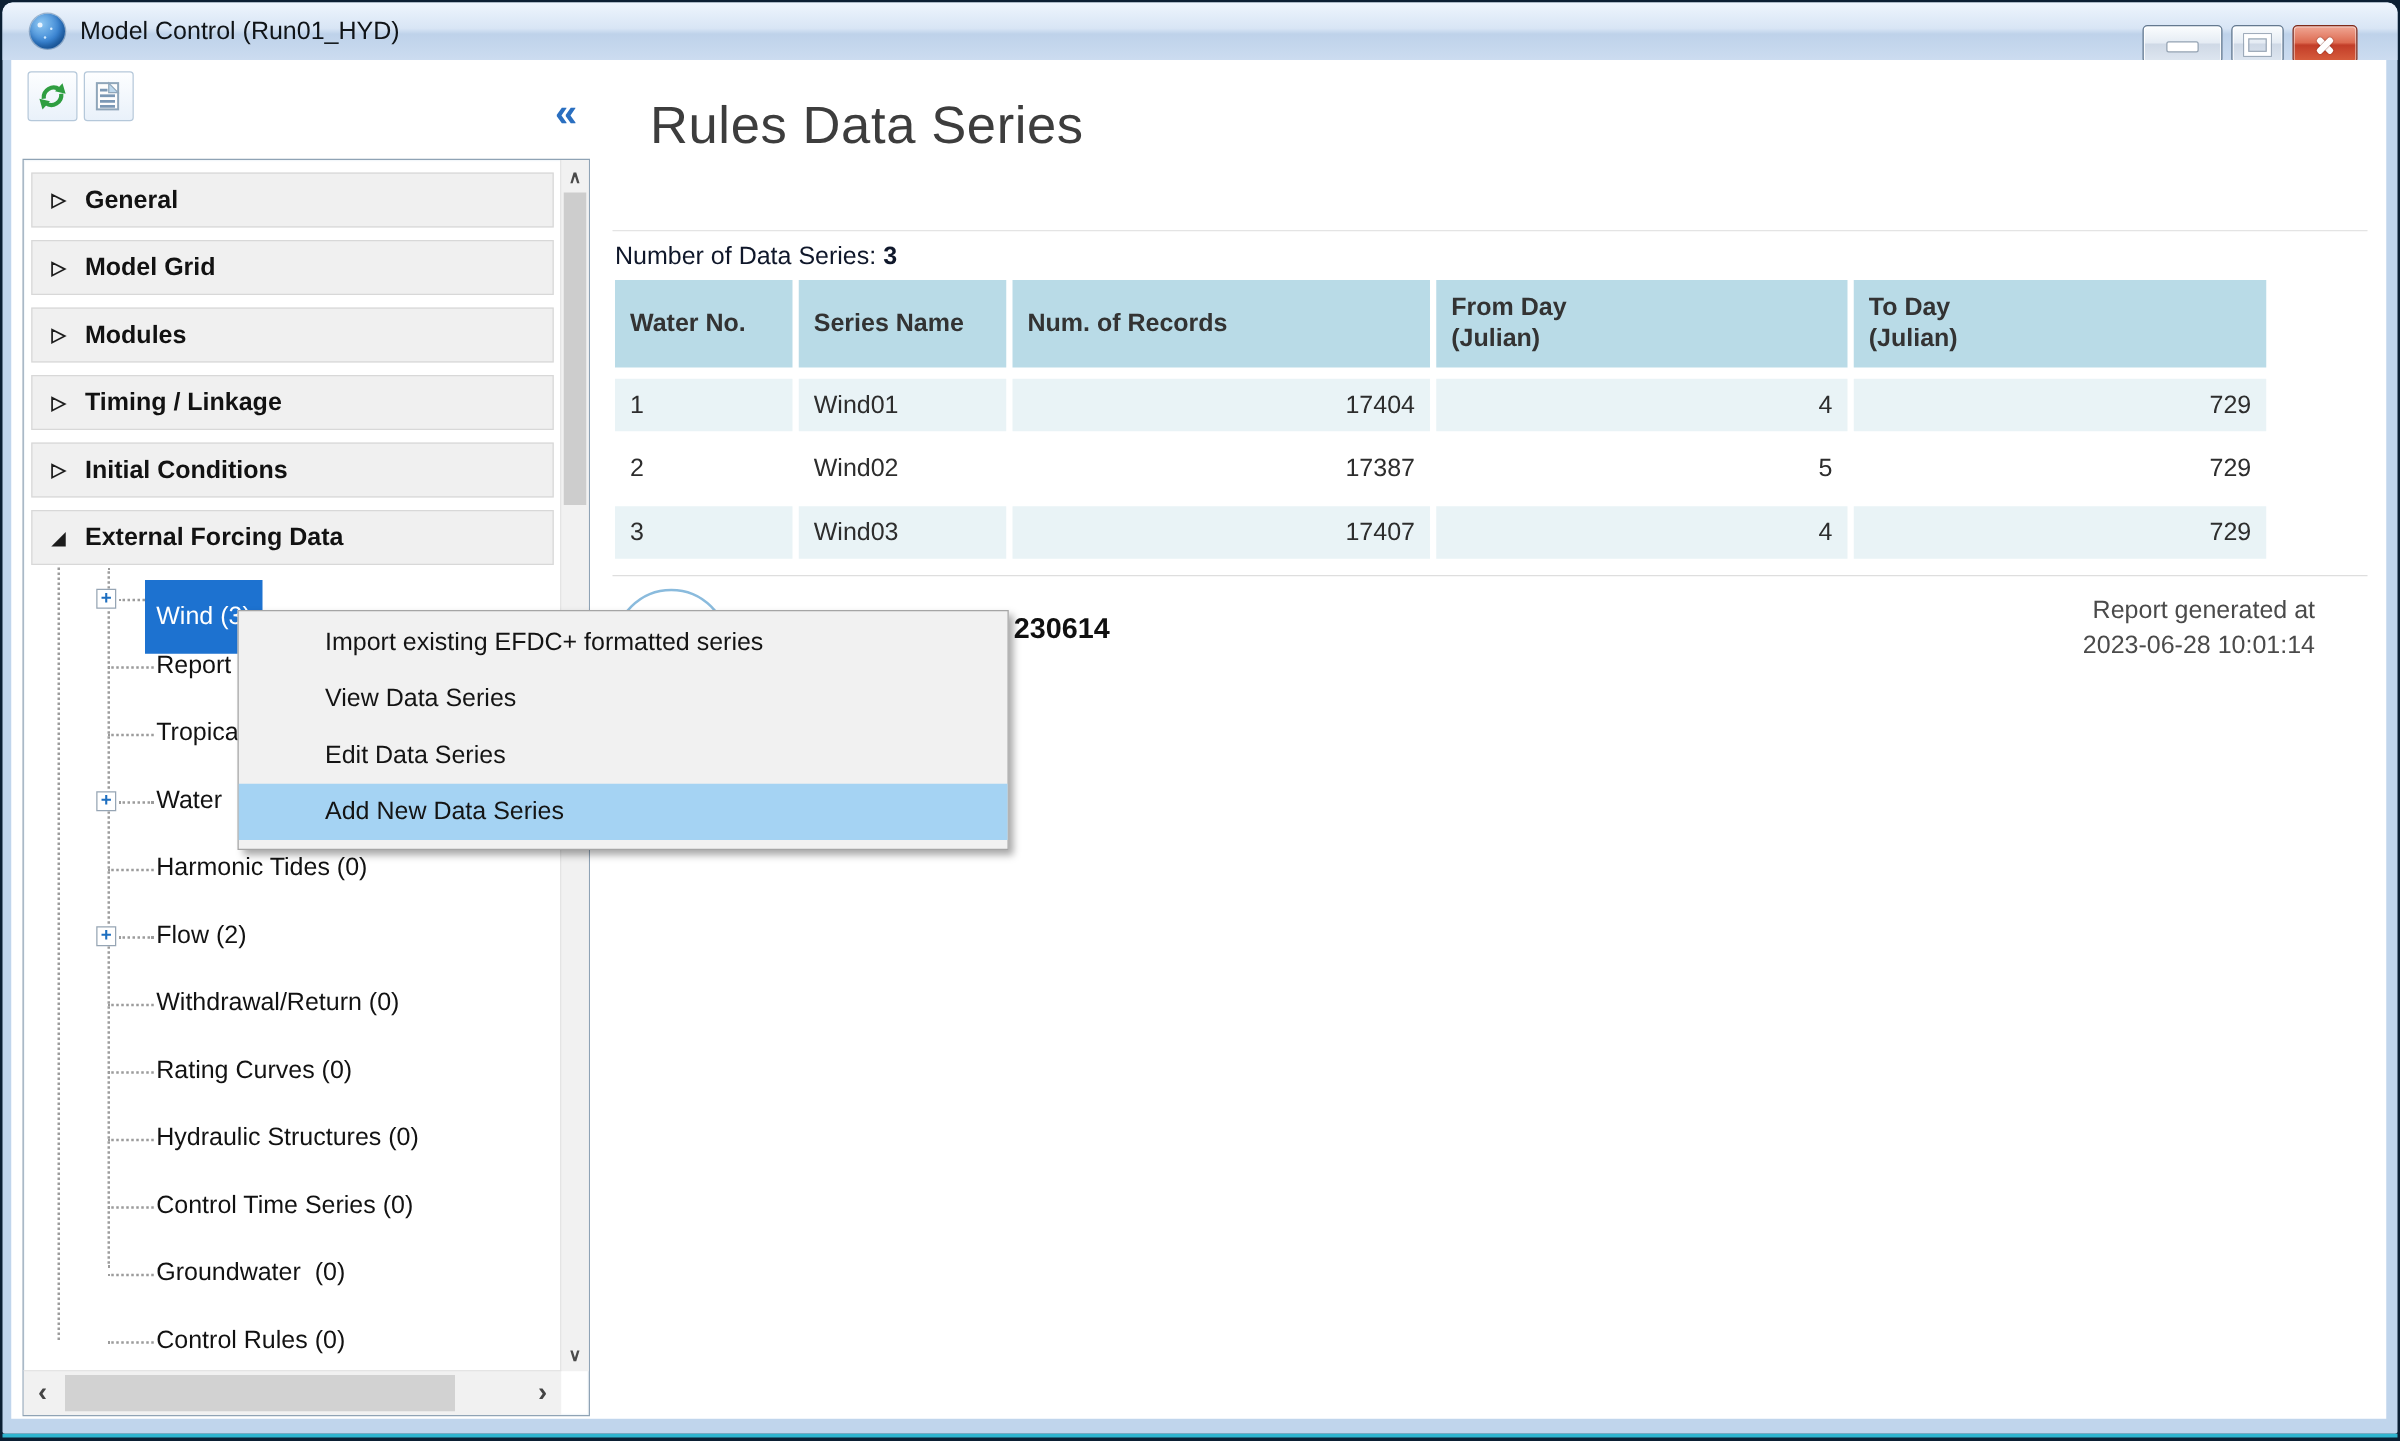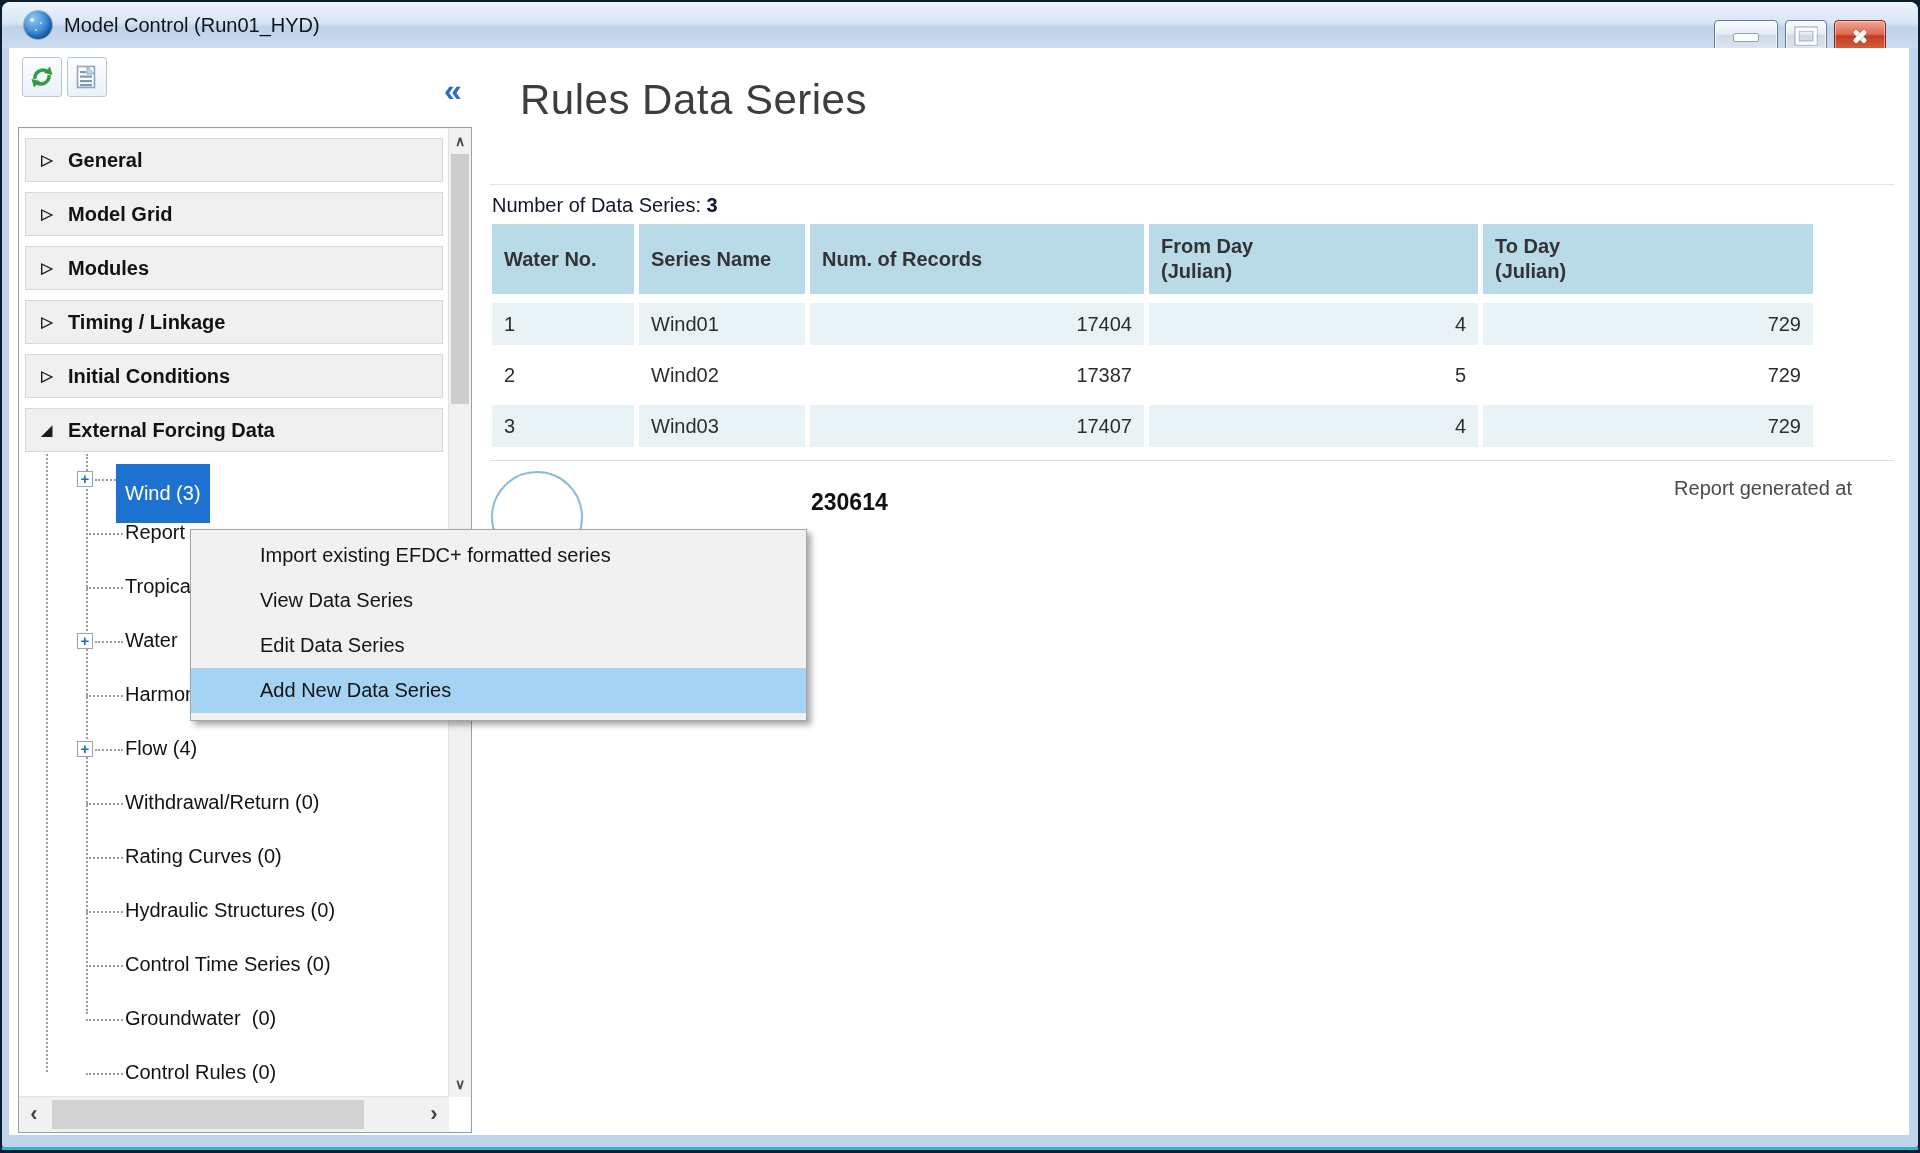--- a/index.html
+++ b/index.html
@@ -102,21 +102,21 @@
   .sep2{position:absolute;left:481px;top:412px;width:1404px;height:0;border-top:1px solid #dedede;}
   .logo-circle{position:absolute;left:482px;top:423px;width:88px;height:88px;border:2px solid #8abbdd;
     border-radius:50%;z-index:5;background:#fff;}
   .partial{position:absolute;left:802px;top:441px;font-size:23px;font-weight:bold;color:#101010;}
   .report{position:absolute;left:1471px;top:426px;width:372px;text-align:right;font-size:20px;
     color:#4a4a4a;line-height:28px;}
 
   
   .menu{position:absolute;left:181px;top:440px;width:617px;height:192px;box-sizing:border-box;
     background:#f1f1f1;border:1px solid #a5a5a5;box-shadow:4px 4px 6px rgba(0,0,0,.35);
-    z-index:50;padding-top:3px;margin-top:41px;}
+    z-index:50;padding-top:3px;}
   .mitem{height:45px;display:flex;align-items:center;padding-left:69px;font-size:20px;color:#141414;cursor:default;}
   .mitem.hl{background:#a5d3f3;}
 </style>
 </head>
 <body>
 
 <div class="frame"></div>
 <div class="teal-edge"></div>
 
 <div class="titlebar">
@@ -196,20 +196,21 @@
       <div class="cell num">4</div>
       <div class="cell num">729</div>
     </div>
   </div>
 
   <div class="sep2"></div>
   <div class="logo-circle"></div>
   <div class="partial">230614</div>
   <div class="report">
     <div>Report generated at</div>
+    <div>2023-06-28 10:01:14</div>
   </div>
 
   <div class="panel">
     <div class="sect" style="top:10px">
         <span class="arr">▷</span>
         <span>General</span>
       </div>
     <div class="sect" style="top:64px">
         <span class="arr">▷</span>
         <span>Model Grid</span>
@@ -252,21 +253,21 @@
       <span class="stub"></span>
       <span class="tlabel">Water</span>
     </div>
     <div class="trow noplus" style="top:546px">
       <span class="stub"></span>
       <span class="tlabel">Harmonic Tides (0)</span>
     </div>
     <div class="trow" style="top:600px">
       <span class="plus">+</span>
       <span class="stub"></span>
-      <span class="tlabel">Flow (4)</span>
+      <span class="tlabel">Flow (2)</span>
     </div>
     <div class="trow noplus" style="top:654px">
       <span class="stub"></span>
       <span class="tlabel">Withdrawal/Return (0)</span>
     </div>
     <div class="trow noplus" style="top:708px">
       <span class="stub"></span>
       <span class="tlabel">Rating Curves (0)</span>
     </div>
     <div class="trow noplus" style="top:762px">

